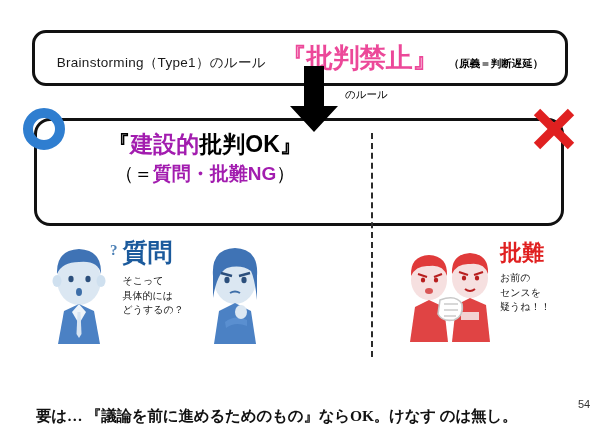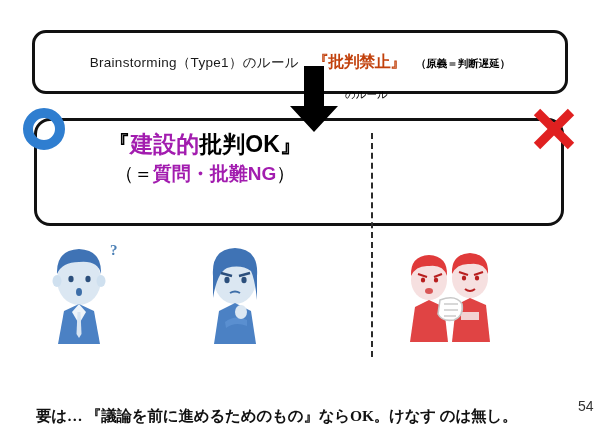--- a/index.html
+++ b/index.html
@@ -11,33 +11,33 @@
     position: relative;
     overflow: hidden;
     font-family: "Liberation Sans", "DejaVu Sans", sans-serif;
     color: #111;
   }
   .slide { position: absolute; inset: 0; background: #fff; }
 
   
   .top-box {
     position: absolute;
-    left: 32px; top: 30px; width: 536px; height: 64px;
+    left: 32px; top: 30px; width: 536px; height: 56px;
     border: 3px solid #111;
     border-radius: 14px;
     background: #fff;
     box-sizing: border-box;
     display: flex; align-items: center; justify-content: center;
     z-index: 3;
   }
   .top-box-inner { display: flex; align-items: baseline; white-space: nowrap; }
   .bs-label { font-size: 13.5px; letter-spacing: .3px; color: #1a1a1a; }
   .bs-ban {
-    font-size: 16px; font-weight: bold; margin-left: 14px;
-    letter-spacing: -0.5px; color: #c2410c;
+    font-size: 27px; font-weight: bold; margin-left: 14px;
+    letter-spacing: -0.5px; color: #ec4899;
   }
   .bs-note { font-size: 10.5px; font-weight: bold; margin-left: 10px; color: #000; }
 
   
   .arrow {
     position: absolute; left: 288px; top: 66px;
     width: 52px; height: 66px; z-index: 4;
   }
 
   
@@ -131,21 +131,21 @@
 
   
   .footer {
     position: absolute; left: 36px; top: 382px; width: 520px;
     font-family: "Liberation Serif", "DejaVu Serif", serif;
     font-size: 15.5px; font-weight: bold; color: #111;
     white-space: nowrap; letter-spacing: -.2px; margin-top: 24px;
   }
   .page-no {
     position: absolute; left: 568px; top: 398px;
-    font-size: 14px; color: #333; padding-left: 10px;
+    font-size: 11px; color: #333; padding-left: 10px;
   }
 </style>
 </head>
 <body>
 
 <div class="slide">
 
   <div class="top-box">
     <div class="top-box-inner">
       <span class="bs-label">Brainstorming（Type1）のルール</span>
@@ -190,20 +190,26 @@
         <ellipse cx="9" cy="41" rx="4.5" ry="6" fill="#cfe0ef"></ellipse>
         <ellipse cx="53" cy="41" rx="4.5" ry="6" fill="#cfe0ef"></ellipse>
         <ellipse cx="23" cy="39" rx="2.6" ry="3.2" fill="#2c4f7c"></ellipse>
         <ellipse cx="40" cy="39" rx="2.6" ry="3.2" fill="#2c4f7c"></ellipse>
         <ellipse cx="31" cy="52" rx="3" ry="4" fill="#3d6ea8"></ellipse>
         <path d="M31 64 L16 71 L10 104 L52 104 L46 71 Z" fill="#4b81c4"></path>
         <path d="M31 64 L24 72 L31 84 L38 72 Z" fill="#eef4fa"></path>
         <path d="M29.5 72 L32.5 72 L33.5 94 L31 98 L28.5 94 Z" fill="#d8e5f2"></path>
       </svg>
       <div class="qmark">?</div>
+      <div class="caption-col">
+        <div class="head-q">質問</div>
+        <div class="body-txt">そこって
+具体的には
+どうするの？</div>
+      </div>
     </div>
 
     <div class="char-group cg-2">
       <svg class="figure" width="60" height="104" viewBox="0 0 60 104">
         <ellipse cx="30" cy="40" rx="21" ry="24" fill="#dbe7f2"></ellipse>
         <path d="M8 36 Q6 9 30 8 Q54 9 52 36 L52 60 Q50 40 46 31 Q36 24 22 28 Q12 33 8 58 Z" fill="#3f73b5"></path>
         <ellipse cx="22" cy="40" rx="2.6" ry="3.2" fill="#2c4f7c"></ellipse>
         <ellipse cx="39" cy="40" rx="2.6" ry="3.2" fill="#2c4f7c"></ellipse>
         <path d="M16 33 L27 36" stroke="#2c4f7c" stroke-width="2.4" fill="none"></path>
         <path d="M45 33 L34 36" stroke="#2c4f7c" stroke-width="2.4" fill="none"></path>
@@ -232,20 +238,26 @@
         <ellipse cx="73" cy="36" rx="2.2" ry="2.6" fill="#b81f1f"></ellipse>
         <path d="M55 30 L64 33" stroke="#b81f1f" stroke-width="2" fill="none"></path>
         <path d="M79 30 L70 33" stroke="#b81f1f" stroke-width="2" fill="none"></path>
         <path d="M61 47 Q66 51 71 47" stroke="#b81f1f" stroke-width="2" fill="none"></path>
         <path d="M66 56 L52 63 L48 100 L86 100 L82 63 Z" fill="#e04444"></path>
         <path d="M57 70 L75 70 L75 78 L57 78 Z" fill="#f2d2d2"></path>
 
         <path d="M36 58 Q52 52 58 62 Q60 74 50 78 Q38 80 34 72 Z" fill="#ffffff" stroke="#c9c9c9" stroke-width="1.6"></path>
         <path d="M40 62 L54 62 M40 68 L54 68 M40 74 L52 74" stroke="#cccccc" stroke-width="1.4"></path>
       </svg>
+      <div class="caption-col">
+        <div class="head-r">批難</div>
+        <div class="body-txt-r">お前の
+センスを
+疑うね！！</div>
+      </div>
     </div>
 
   </div>
 
   <div class="footer">要は… 『議論を前に進めるためのもの』ならOK。けなす のは無し。</div>
   <div class="page-no">54</div>
 
 </div>
 
 </body></html>

